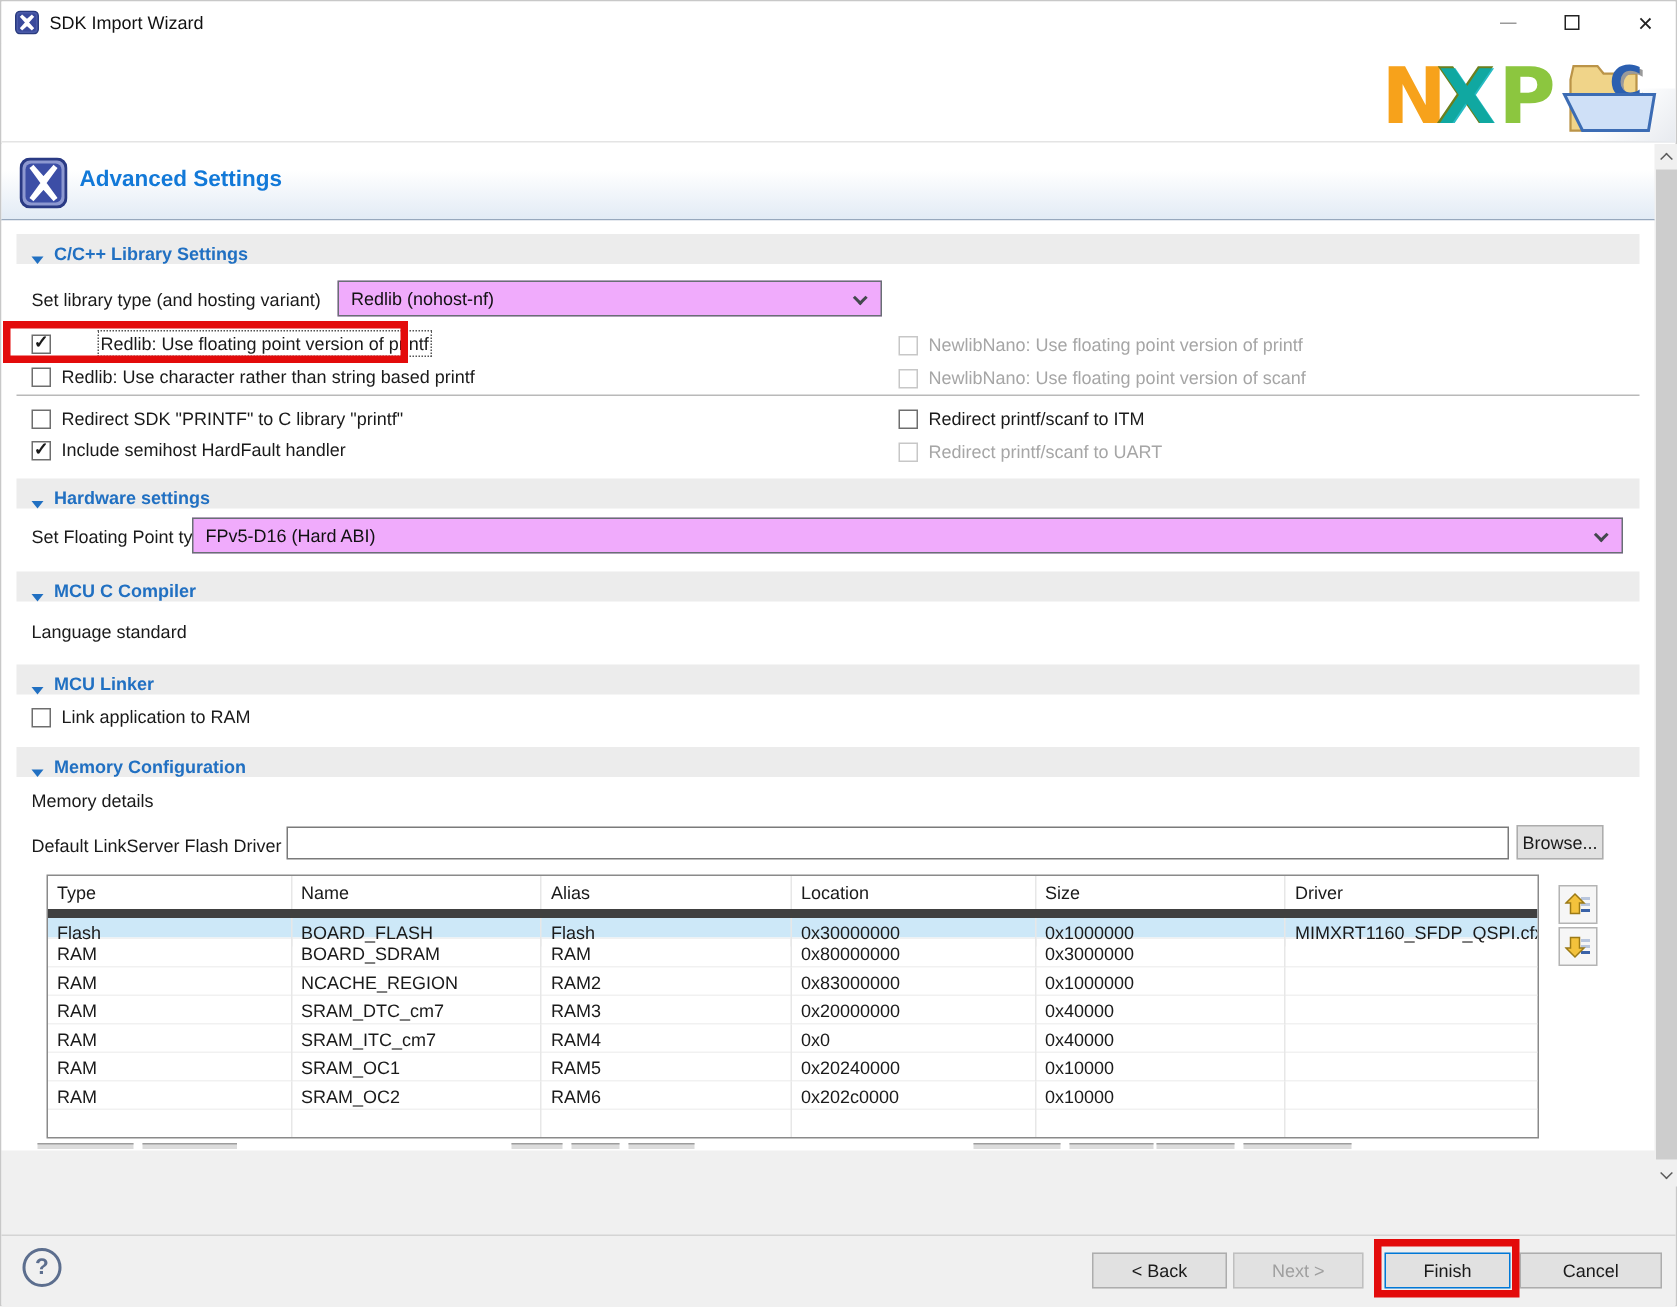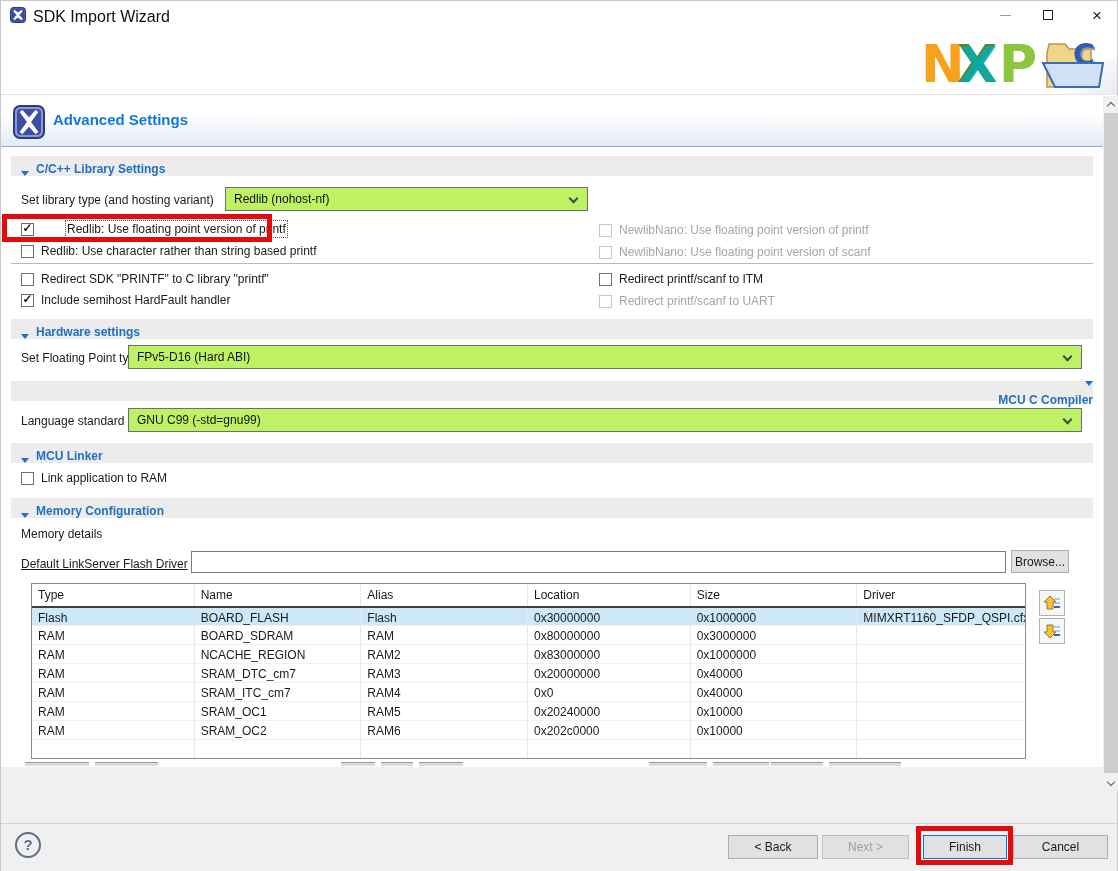--- a/index.html
+++ b/index.html
@@ -3,21 +3,21 @@
 <meta charset="utf-8">
 <style>
   * { box-sizing: border-box; margin: 0; padding: 0; }
   html,body { width:1118px; height:871px; }
   body { font-family:"Liberation Sans", sans-serif; background:#fff; overflow:hidden; }
   #window { position:relative; width:1118px; height:871px; background:#fff; border:1px solid #c8c8c8; }
 
   
   .titlebar { position:absolute; left:0; top:0; width:100%; height:28px; background:#fff; }
   .titlebar .appicon { position:absolute; left:9px; top:6px; width:16px; height:16px; }
-  .titlebar .wtitle { position:absolute; left:32px; top:7px; font-size:16px; color:#111; }
+  .titlebar .wtitle { position:absolute; left:32px; top:7px; font-size:12px; color:#111; }
   .wctl { position:absolute; top:0; width:32px; height:28px; display:flex; align-items:center; justify-content:center; cursor:default; }
   .min-glyph { width:11px; height:0; border-top:1px solid #9a9a9a; }
   .max-glyph { width:10px; height:10px; border:1px solid #222; }
   .close-glyph { font-size:17px; font-weight:400; color:#222; line-height:1; }
 
   
   .brandband { position:absolute; left:0; top:28px; width:100%; height:66px; background:#fff; border-bottom:1px solid #e4e4e4; }
   .nxp-logo { position:absolute; left:922px; top:7px; }
   .folder-icon { position:absolute; left:1040px; top:8px; }
   .corner-shade { position:absolute; right:0; top:30px; width:70px; height:36px;
@@ -33,21 +33,21 @@
   
   .content { position:absolute; left:0; top:146px; width:1102px; height:620px; background:#fff; }
 
   .section { position:absolute; left:10px; width:1082px; height:20px; background:#ececec;
     display:flex; align-items:flex-end; gap:7px; padding-left:10px; }
   .tri { width:0; height:0; border-left:4px solid transparent; border-right:4px solid transparent; border-top:5px solid #2170c2; }
   .stitle { font-size:12px; font-weight:bold; color:#2170c2; }
 
   .lbl { position:absolute; font-size:12px; color:#1a1a1a; white-space:nowrap; }
 
-  .combo { position:absolute; height:24px; background:#bef264; border:1px solid #696f75;
+  .combo { position:absolute; height:24px; background:#f0abfc; border:1px solid #696f75;
     display:flex; align-items:center; padding:0 26px 0 8px; font-size:12px; color:#111; cursor:default; }
   .chev { position:absolute; right:10px; top:7px; width:7px; height:7px;
     border-right:2px solid #43484d; border-bottom:2px solid #43484d; transform:rotate(45deg); }
 
   .cb { position:absolute; display:flex; align-items:center; gap:7px; font-size:12px; color:#1a1a1a; cursor:default; }
   .cb .box { width:13px; height:13px; border:1px solid #6e6e6e; background:#fff; flex:0 0 auto;
     display:flex; align-items:center; justify-content:center; }
   .cb .box i { font-style:normal; font-size:12px; font-weight:bold; line-height:1; margin-top:-2px; color:#1a1a1a; }
   .cb.disabled .box { border-color:#c7c7c7; }
   .cb.disabled .cblabel { color:#a6a6a6; }
@@ -62,21 +62,21 @@
 
   
   .memtable { position:absolute; left:30px; top:436px; width:995px; height:176px; border:1px solid #8a8a8a; background:#fff; overflow:hidden; }
   .thead, .trow { display:flex; width:100%; }
   .thead { height:22px; }
   .trow { height:19px; }
   .th, .td { font-size:12px; color:#1a1a1a; padding:3px 0 16px 6px; border-right:1px solid #e7e7e7; overflow:hidden; white-space:nowrap; }
   .th { padding-top:4px; }
   .c0 { width:163px; } .c1 { width:167px; } .c2 { width:167px; } .c3 { width:163px; } .c4 { width:167px; } .c5 { width:168px; border-right:none; }
   .trow { border-top:1px solid #f1f1f1; }
-  .trow.selected { background:#cde8f8; border-top:2px solid #404040; }
+  .trow.selected { background:#cde8f8; border-top:6px solid #404040; }
   .trow.emptyrow { height:20px; }
 
   .movebtn { position:absolute; left:1038px; width:26px; height:26px; background:#f6f6f6; border:1px solid #b4b4b4;
     display:flex; align-items:center; justify-content:center; padding:0; }
 
   
   .sliver { position:absolute; height:4px; background:#dcdcdc; border-top:1px solid #9d9d9d; }
 
   
   .vscroll { position:absolute; left:1102px; top:95px; width:16px; height:695px; background:#f0f0f0; }
@@ -203,46 +203,42 @@
     <div class="section" style="top:172px;">
       <span class="tri"></span>
       <span class="stitle">Hardware settings</span>
     </div>
     <span class="lbl" style="left:20px; top:204px;">Set Floating Point type</span>
     <div class="combo" style="left:127px; top:198px; width:954px;text-align:right;">
       <span>FPv5-D16 (Hard ABI)</span>
       <span class="chev"></span>
     </div>
 
-    <div class="section" style="top:234px;flex-direction:column;">
+    <div class="section" style="top:234px;">
       <span class="tri"></span>
       <span class="stitle">MCU C Compiler</span>
     </div>
     <span class="lbl" style="left:20px; top:267px;">Language standard</span>
-    <div class="combo" style="left:127px; top:261px; width:954px;">
-      <span>GNU C99 (-std=gnu99)</span>
-      <span class="chev"></span>
-    </div>
 
     <div class="section" style="top:296px;">
       <span class="tri"></span>
       <span class="stitle">MCU Linker</span>
     </div>
     <div class="cb" style="left:20px; top:324px;">
       <span class="box"></span>
       <span class="cblabel">Link application to RAM</span>
     </div>
 
     <div class="section" style="top:351px;">
       <span class="tri"></span>
       <span class="stitle">Memory Configuration</span>
     </div>
     <span class="lbl" style="left:20px; top:380px;">Memory details</span>
 
-    <span class="lbl" style="left:20px; top:410px;text-decoration:underline;">Default LinkServer Flash Driver</span>
+    <span class="lbl" style="left:20px; top:410px;">Default LinkServer Flash Driver</span>
     <input class="textinput" style="left: 190px; top: 404px; width: 815px;" value="">
     <button class="btn" style="position:absolute; left:1010px; top:403px; width:58px; height:23px;">Browse...</button>
 
     <div class="memtable">
       <div class="thead">
         <div class="th c0">Type</div>
         <div class="th c1">Name</div>
         <div class="th c2">Alias</div>
         <div class="th c3">Location</div>
         <div class="th c4">Size</div>

